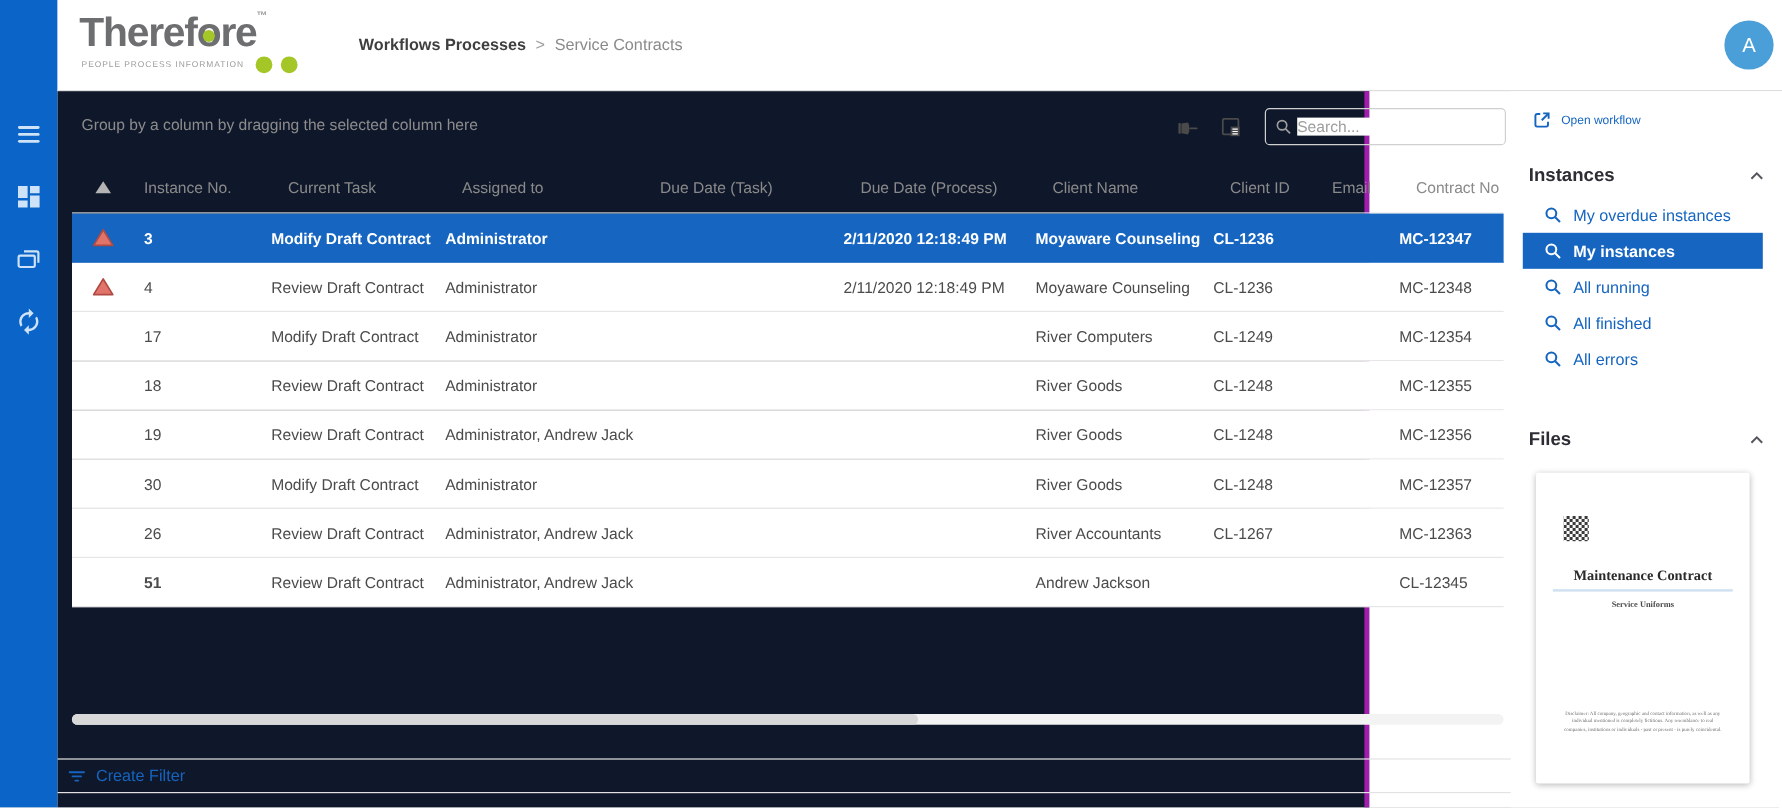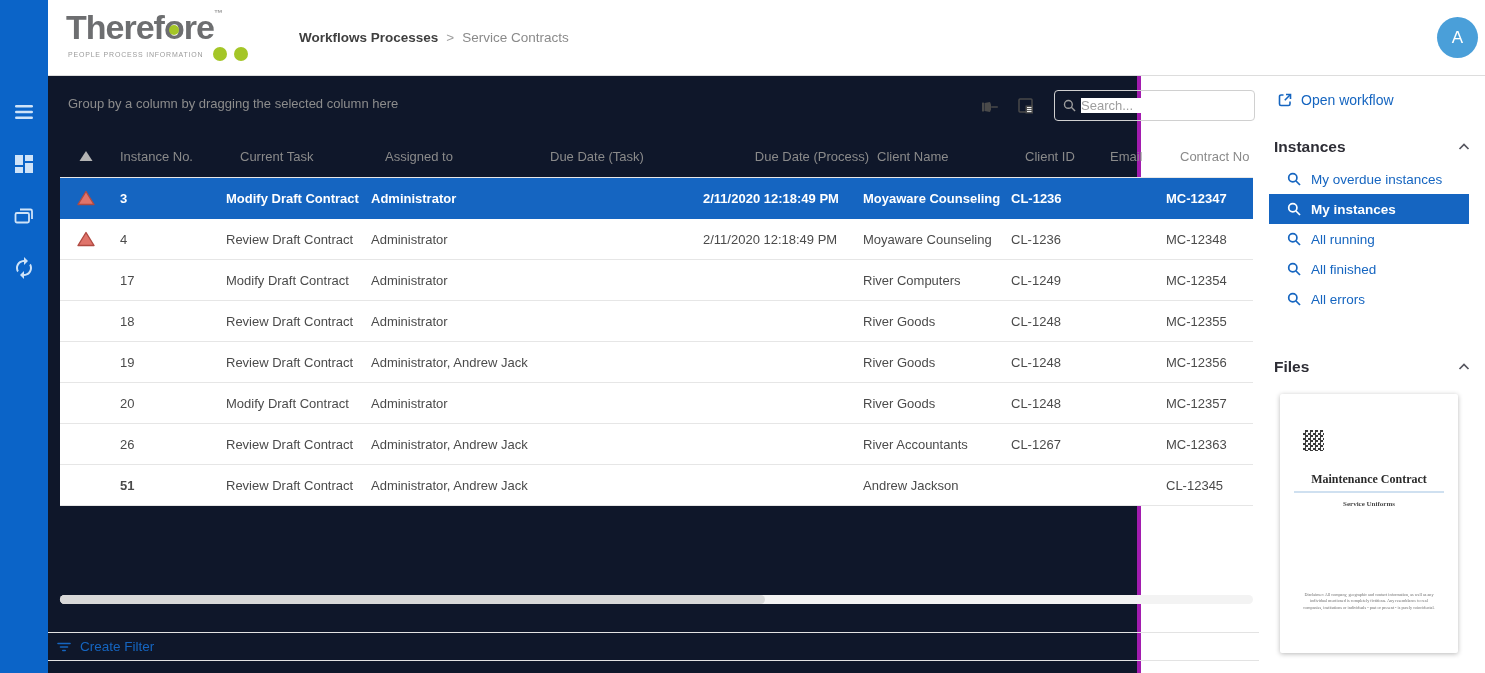--- a/index.html
+++ b/index.html
@@ -65,21 +65,21 @@
 
   .filter-bar { position:absolute; left:0; top:556px; width:1211px; height:29px;
     border-top:1px solid #e3e3e3; border-bottom:1px solid #e3e3e3; display:flex;
     align-items:center; padding-left:9px; }
   .filter-btn { display:flex; align-items:center; gap:9px; color:#1565c0; font-size:13.5px;
     background:none; border:0; cursor:pointer; font-family:"Liberation Sans",sans-serif; }
 
   
   .panel { position:absolute; left:1259px; top:76px; width:226px; height:597px; background:#fff; }
   .open-wf { position:absolute; left:18px; top:16px; display:flex; align-items:center; gap:8px;
-    color:#1565c0; font-size:14px; cursor:pointer; }
+    color:#1565c0; font-size:10px; cursor:pointer; }
   .sec-head { position:absolute; left:15px; right:14px; display:flex; align-items:center;
     justify-content:space-between; }
   .sec-title { font-size:15.5px; font-weight:700; color:#2d2d35; }
   .sec-chev { width:14px; height:14px; color:#55555f; cursor:pointer; }
   .inst-head { top:62px; }
   .files-head { top:282px; }
   .nav-list { position:absolute; left:10px; top:88px; width:200px; }
   .nav-item { height:30px; display:flex; align-items:center; padding-left:18px; gap:10px;
     color:#1565c0; font-size:13.5px; cursor:pointer; }
   .nav-item .mag { width:14px; height:14px; flex:none; }
@@ -180,21 +180,21 @@
     <div class="thead">
         <div class="th center" style="width: 52px;">
           <svg viewBox="0 0 16 16" width="16" height="16">
             <polygon points="8,3 14.5,13 1.5,13" fill="#b4b4b4"></polygon>
           </svg>
         </div>
         <div class="th" style="width: 106px;">Instance No.</div>
         <div class="th" style="width: 145px; margin-left: 14px;">Current Task</div>
         <div class="th" style="width: 165px;">Assigned to</div>
         <div class="th" style="width: 167px;">Due Date (Task)</div>
-        <div class="th" style="width: 160px; text-align: right;">Due Date (Process)</div>
+        <div class="th" style="width: 160px;">Due Date (Process)</div>
         <div class="th" style="width: 148px;">Client Name</div>
         <div class="th" style="width: 85px;">Client ID</div>
         <div class="th" style="width: 70px;">Email</div>
         <div class="th" style="width: 92px;">Contract No</div>
       </div>
     <div class="tbody">
         <div class="tr selected">
           <div class="td center" style="width: 52px;">
             <svg viewBox="0 0 18 16" width="18" height="16">
               <polygon points="9,1.5 17,14.5 1,14.5" fill="#e0746b" stroke="#b04a42" stroke-width="1.4" stroke-linejoin="round"></polygon>
@@ -257,21 +257,21 @@
           <div class="td" style="width: 165px;">Administrator, Andrew Jackson</div>
           <div class="td" style="width: 167px;"></div>
           <div class="td" style="width: 160px;"></div>
           <div class="td" style="width: 148px;">River Goods</div>
           <div class="td" style="width: 85px;">CL-1248</div>
           <div class="td" style="width: 70px;"></div>
           <div class="td" style="width: 92px;">MC-12356</div>
         </div>
         <div class="tr">
           <div class="td center" style="width: 52px;"></div>
-          <div class="td" style="width: 106px;">20</div>
+          <div class="td" style="width: 106px;">30</div>
           <div class="td" style="width: 145px;">Modify Draft Contract</div>
           <div class="td" style="width: 165px;">Administrator</div>
           <div class="td" style="width: 167px;"></div>
           <div class="td" style="width: 160px;"></div>
           <div class="td" style="width: 148px;">River Goods</div>
           <div class="td" style="width: 85px;">CL-1248</div>
           <div class="td" style="width: 70px;"></div>
           <div class="td" style="width: 92px;">MC-12357</div>
         </div>
         <div class="tr">

